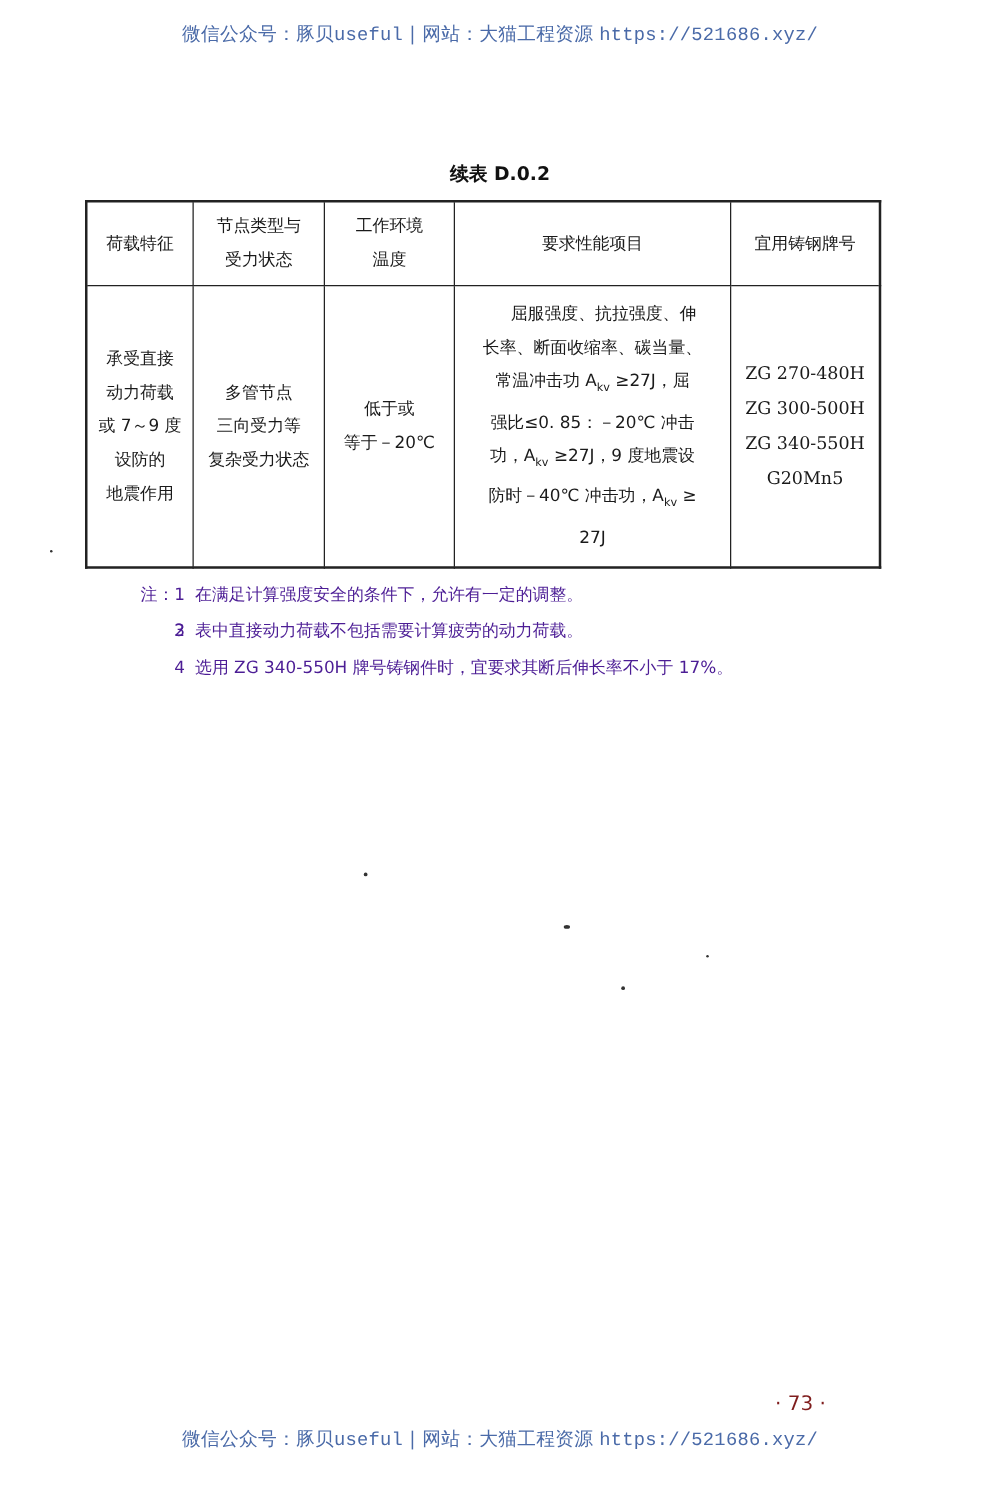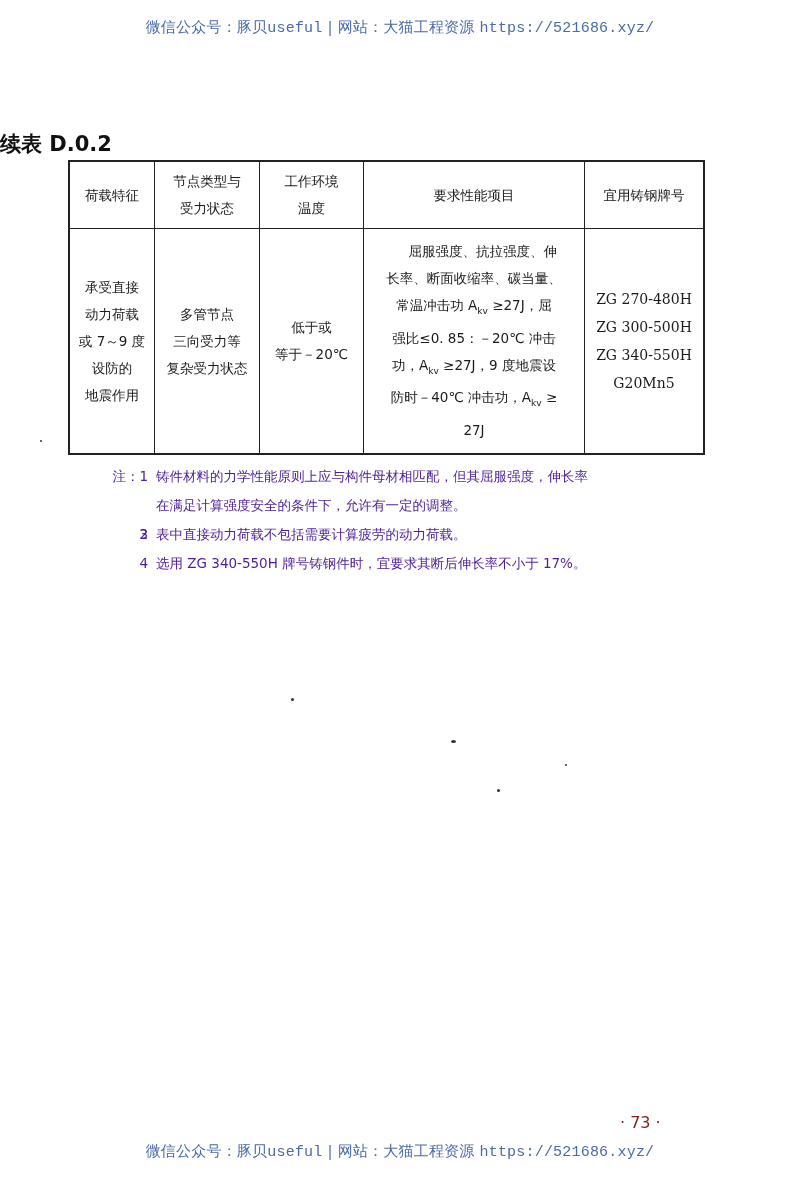--- a/index.html
+++ b/index.html
@@ -9,22 +9,22 @@
     }
     .watermark {
       position: absolute; left: 0; width: 800px; text-align: center;
       font-family: "DejaVu Serif", "Liberation Serif", serif; font-size: 15px; color: #4a6aa8;
       letter-spacing: 0.2px;
     }
     .watermark .mono { font-family: Liberation Mono, monospace; text-align: right; }
     .wm-top { top: 18px; }
     .wm-bottom { top: 1142px; }
     .caption {
-      position: absolute; top: 130px; left: 0; width: 800px; text-align: left;
-      font-family: "DejaVu Sans", sans-serif; font-weight: bold; font-size: 21px; color: #111;
+      position: absolute; top: 130px; left: 0; width: 800px; text-align: center;
+      font-family: "DejaVu Sans", sans-serif; font-weight: bold; font-size: 15px; color: #111;
     }
     table.spec {
       position: absolute; left: 68px; top: 160px; border-collapse: collapse;
       border: 2px solid #222; font-family: "DejaVu Sans", sans-serif; font-size: 13.5px;
     }
     table.spec th, table.spec td {
       border: 1.3px solid #222; text-align: center; vertical-align: middle;
       padding: 0; line-height: 27px; color: #1a1a1a;
     }
     table.spec th { font-weight: normal; height: 66px; }
@@ -98,21 +98,20 @@
         <div class="grade">ZG 340-550H</div>
         <div class="grade">G20Mn5</div>
       </td>
     </tr>
   </tbody>
 </table>
 
 <div class="notes">
   <div class="note">
     <span class="num"><span>注：</span><span>1</span></span>
-    <div>铸件材料的力学性能原则上应与构件母材相匹配，但其屈服强度，伸长率</div>
     <div>在满足计算强度安全的条件下，允许有一定的调整。</div>
   </div>
   <div class="note">
     <span class="num">2</span>
   </div>
   <div class="note">
     <span class="num">3</span>
     <div>表中直接动力荷载不包括需要计算疲劳的动力荷载。</div>
   </div>
   <div class="note">

